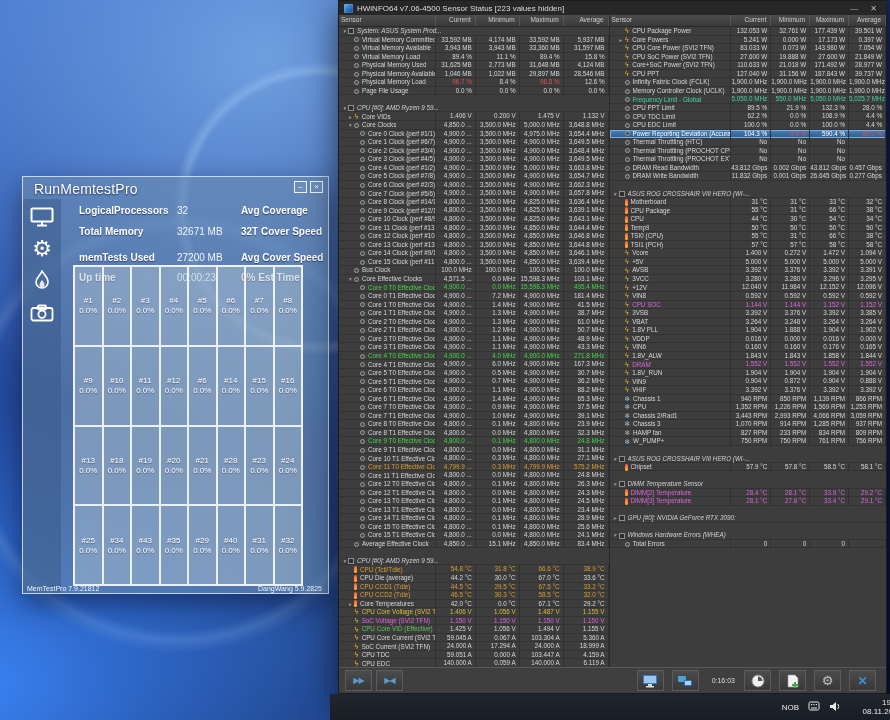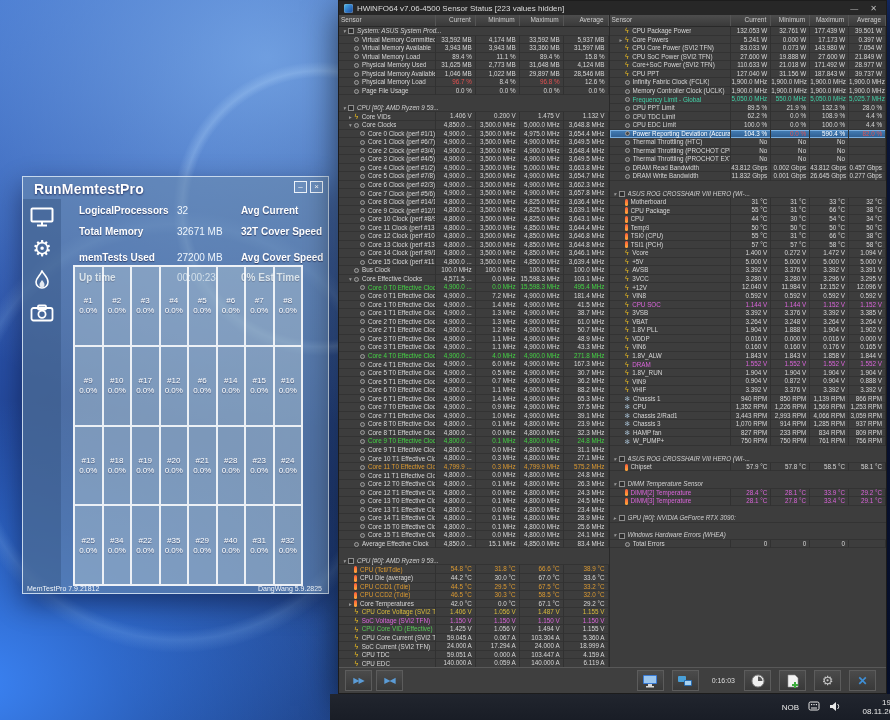--- a/index.html
+++ b/index.html
@@ -14,21 +14,21 @@
       radial-gradient(900px 520px at -5% 95%, rgba(62,138,255,.95), rgba(62,138,255,0) 55%),
       radial-gradient(760px 620px at 30% 8%, rgba(122,170,232,.85), rgba(122,170,232,0) 60%),
       radial-gradient(520px 700px at 43% 55%, rgba(72,122,202,.55), rgba(72,122,202,0) 65%),
       radial-gradient(820px 900px at 88% 42%, rgba(8,16,52,.92), rgba(8,16,52,0) 72%),
       linear-gradient(150deg,#3a6cc9 0%,#2a52aa 25%,#1b3c88 45%,#132c68 65%,#0c1e4b 85%,#081536 100%);}
 
   
   #memtest{position:absolute;left:22px;top:176px;width:305px;height:416px;
     background:rgba(106,138,172,.58);border:1px solid rgba(225,238,250,.8);
     box-shadow:0 10px 26px rgba(0,0,25,.45);color:#fff;}
-  .mt-title{position:absolute;left:11px;top:4px;font-size:14px;font-weight:bold;
+  .mt-title{position:absolute;left:11px;top:4px;font-size:14px;font-weight:normal;
     letter-spacing:.2px;text-shadow:0 1px 2px rgba(0,0,50,.65);}
   .mt-btns{position:absolute;right:5px;top:4px;display:flex;gap:3px;}
   .mt-btn{width:11px;height:10px;border:1px solid #eef4fb;font-size:8px;line-height:9px;
     text-align:center;color:#fff;background:rgba(130,160,200,.35);cursor:default;}
   .mt-side{position:absolute;left:0;top:22px;bottom:0;width:38px;
     background:rgba(50,80,126,.42);display:flex;flex-direction:column;align-items:center;
     padding-top:6px;gap:8px;}
   .mt-side .sic{width:26px;height:24px;display:flex;align-items:center;justify-content:center;}
   .gear-glyph{font-size:22px;color:#fff;line-height:22px;font-family:"DejaVu Sans",sans-serif;}
   .mt-stats{position:absolute;left:56px;top:28px;display:grid;
@@ -138,21 +138,21 @@
       <svg width="24" height="18" viewBox="0 0 24 18">
           <rect x="1.5" y="4" width="21" height="12.5" rx="2" fill="none" stroke="#ffffff" stroke-width="1.8"></rect>
           <rect x="8" y="1.5" width="8" height="4" rx="1" fill="none" stroke="#ffffff" stroke-width="1.8"></rect>
           <circle cx="12" cy="10.2" r="3.6" fill="none" stroke="#ffffff" stroke-width="1.8"></circle>
         </svg>
     </span>
   </div>
   <div class="mt-stats" id="mt-stats">
       <span class="sl">LogicalProcessors</span>
       <span class="sv">32</span>
-      <span class="sl">Avg Current</span>
+      <span class="sl">Avg Coverage</span>
       <span class="sv">0.00%</span>
       <span class="sl">Total Memory</span>
       <span class="sv">32671 MB</span>
       <span class="sl">32T Cover Speed</span>
       <span class="sv">0.00 MB/s</span>
       <span class="sl">memTests Used</span>
       <span class="sv">27200 MB</span>
       <span class="sl">Avg Cover Speed</span>
       <span class="sv">0.00 MB/s</span>
       <span class="sl">Up time</span>
@@ -195,21 +195,21 @@
       </div>
       <div class="mt-cell">
         <span>#9</span>
         <span>0.0%</span>
       </div>
       <div class="mt-cell">
         <span>#10</span>
         <span>0.0%</span>
       </div>
       <div class="mt-cell">
-        <span>#17</span>
+        <span>#11</span>
         <span>0.0%</span>
       </div>
       <div class="mt-cell">
         <span>#12</span>
         <span>0.0%</span>
       </div>
       <div class="mt-cell">
         <span>#6</span>
         <span>0.0%</span>
       </div>
@@ -259,21 +259,21 @@
       </div>
       <div class="mt-cell">
         <span>#25</span>
         <span>0.0%</span>
       </div>
       <div class="mt-cell">
         <span>#34</span>
         <span>0.0%</span>
       </div>
       <div class="mt-cell">
-        <span>#22</span>
+        <span>#43</span>
         <span>0.0%</span>
       </div>
       <div class="mt-cell">
         <span>#35</span>
         <span>0.0%</span>
       </div>
       <div class="mt-cell">
         <span>#29</span>
         <span>0.0%</span>
       </div>

